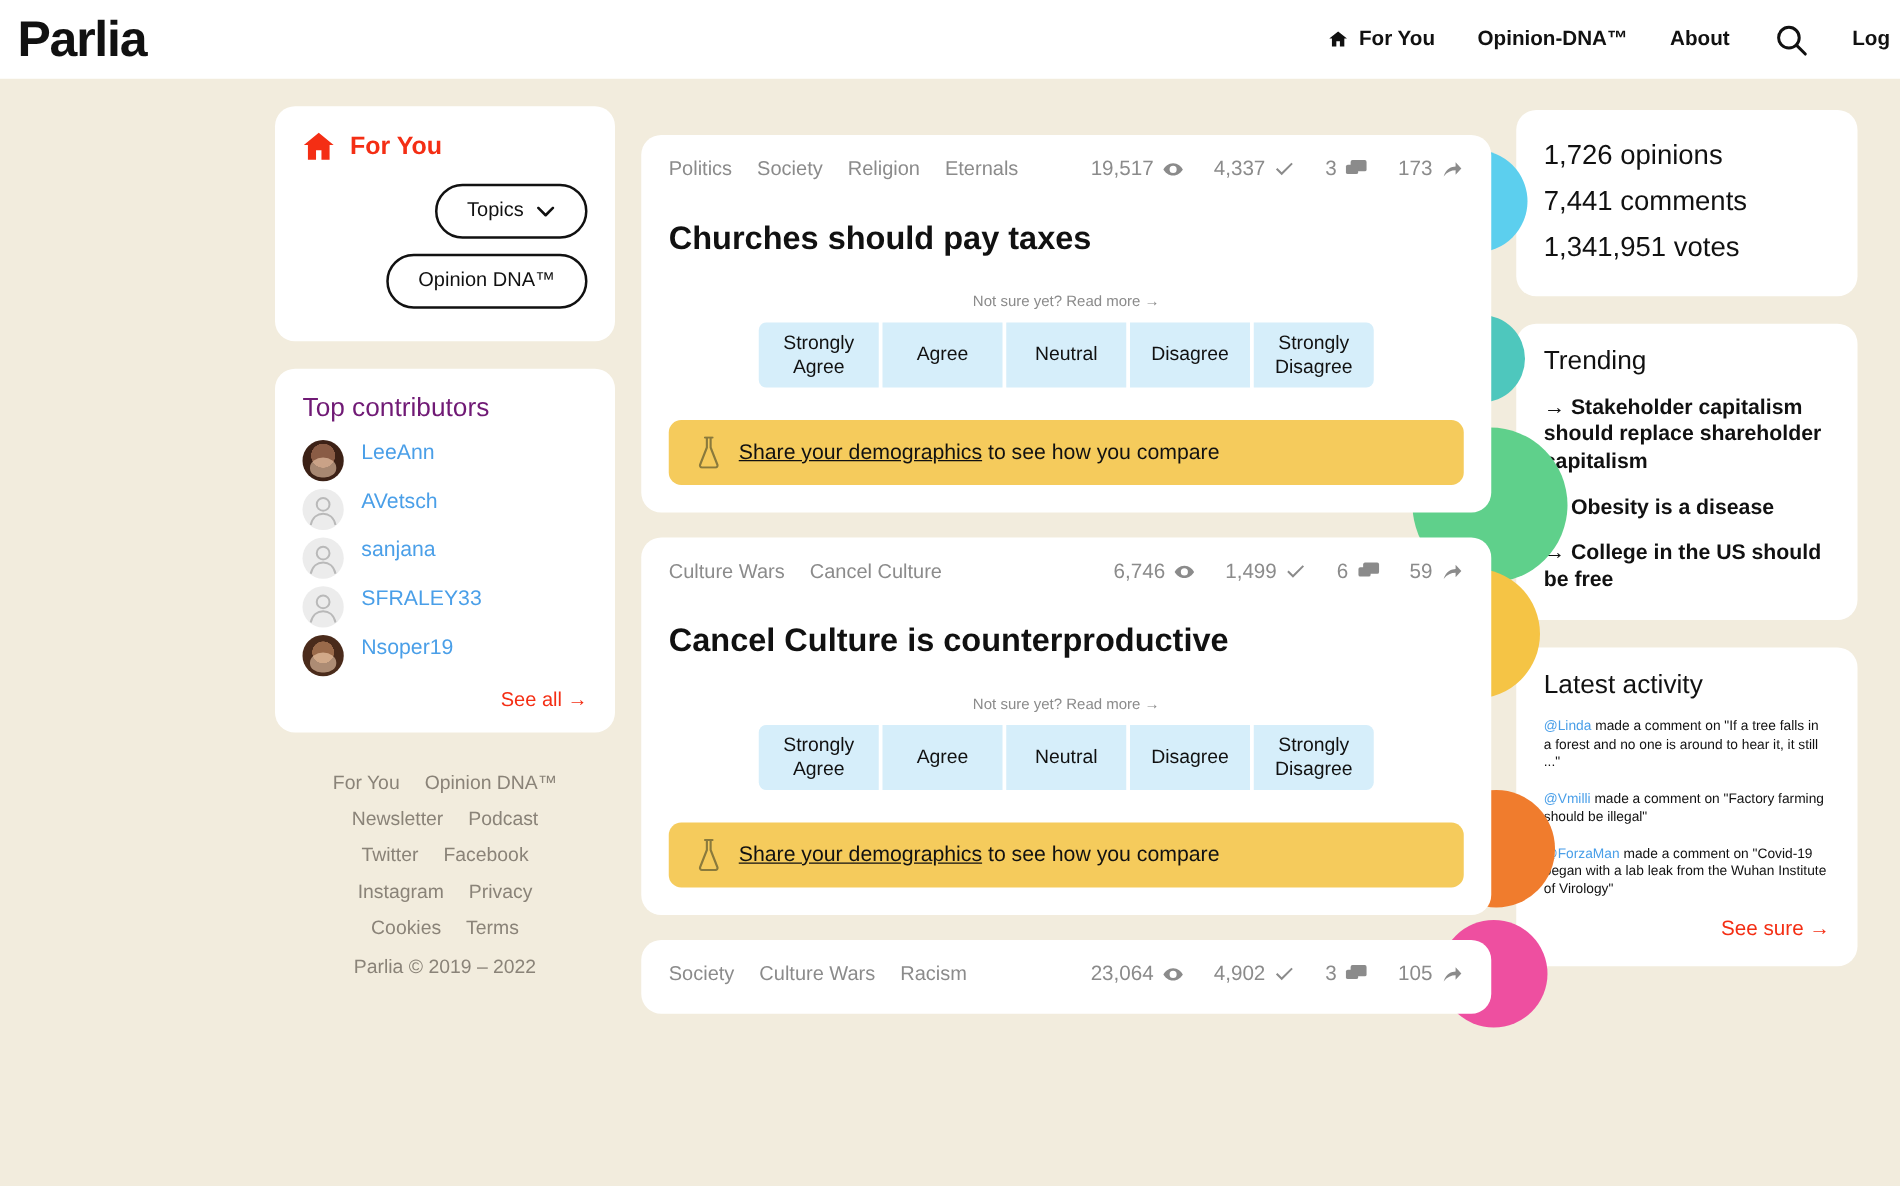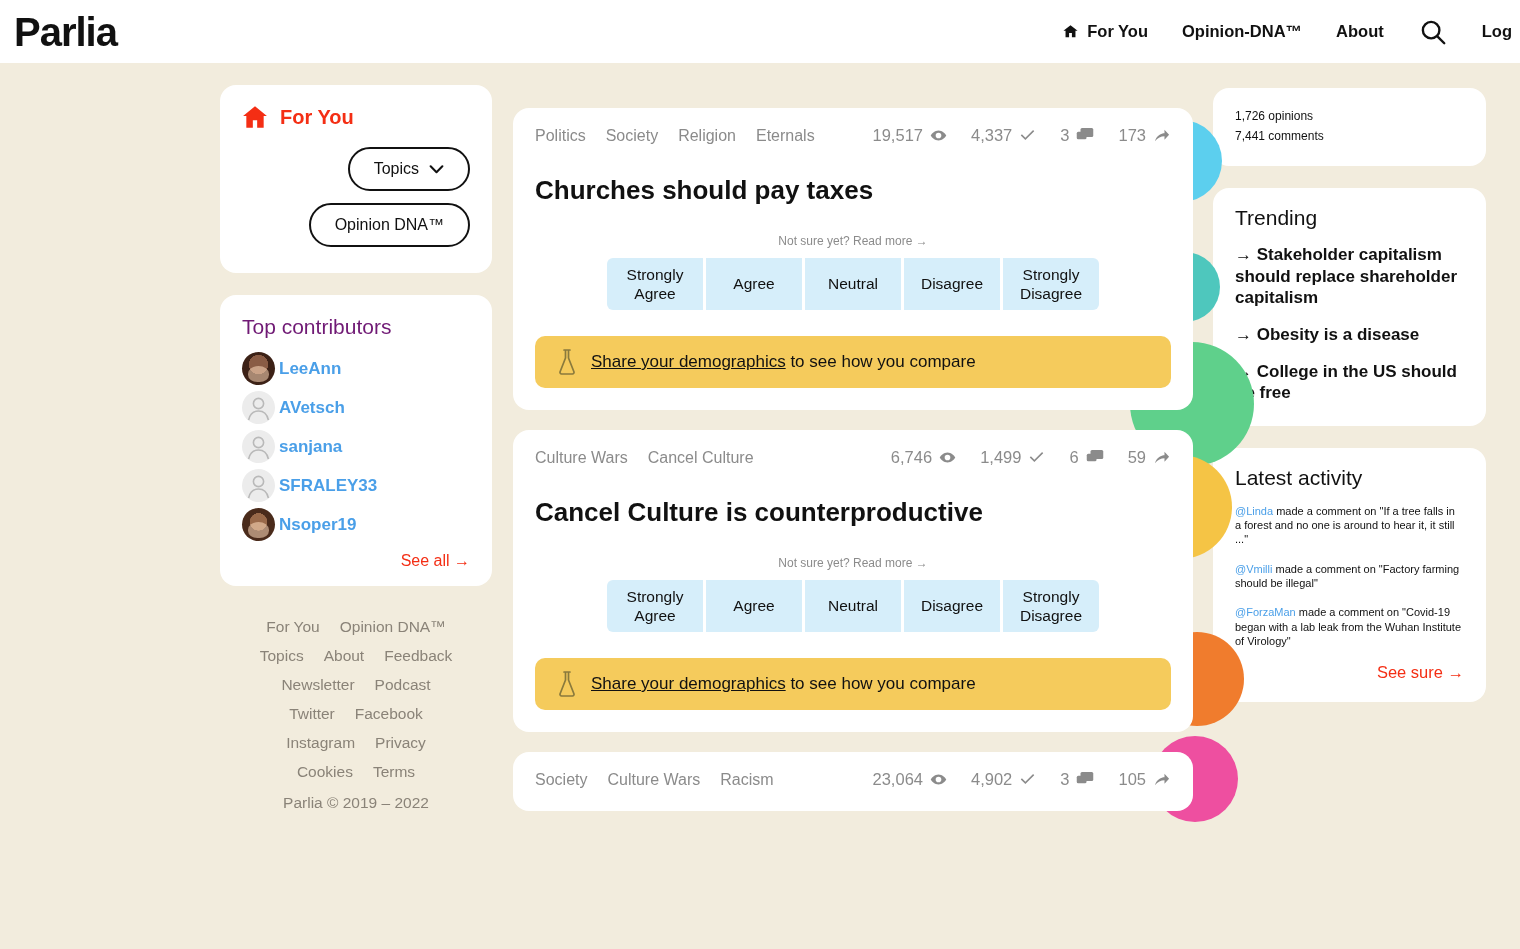--- a/index.html
+++ b/index.html
@@ -47,21 +47,21 @@
   .pillwrap { margin-top: 18px; display:flex; flex-direction:column; align-items:flex-end; gap:12px; }
   .pill {
     border: 2px solid #111; border-radius: 40px; background:#fff;
     font-size: 16px; color:#111; padding: 11px 24px; display:flex; align-items:center; gap:10px;
     cursor:pointer; white-space:nowrap;
   }
   .chev { width: 15px; height: 9px; display:block; }
 
   .contrib-card { margin-top: 22px; padding: 20px 22px 16px 22px; }
   .contrib-title { font-size: 21px; color:#701a75; margin-bottom: 10px; }
-  .contrib-row { display:flex; align-items:center; gap: 4px; padding: 3px 0; font-weight: bold; }
+  .contrib-row { display:flex; gap: 14px; padding: 3px 0; }
   .avatar {
     width: 33px; height: 33px; border-radius: 50%; background:#ececec;
     flex: 0 0 33px; position: relative; overflow:hidden;
   }
   .avatar svg { position:absolute; left:0; top:0; }
   .avatar.photo-a { background: radial-gradient(circle at 50% 38%, #8a5c45 0 36%, #3c2116 37% 100%); }
   .avatar.photo-b { background: radial-gradient(circle at 50% 42%, #9a6a4a 0 34%, #4a2b1b 35% 100%); }
   .avatar.photo-a::after, .avatar.photo-b::after {
     content:""; position:absolute; left:6px; top:14px; width:21px; height:16px;
     border-radius: 50% 50% 45% 45%; background: rgba(255,220,190,.55);
@@ -109,21 +109,21 @@
     display:flex; align-items:center; gap: 14px; padding: 0 22px;
     font-size: 17px; color:#111;
   }
   .flask { width:20px; height:26px; display:block; }
   .demo a { color:#111; text-decoration: underline; cursor:pointer; }
 
   
   .right { position: absolute; left: 1213px; top: 25px; width: 273px; }
   .r-card { background:#fff; border-radius:16px; padding: 18px 22px 20px 22px; }
   .r-card + .r-card { margin-top: 22px; }
-  .stat-line { font-size: 12px; color:#111; line-height: 1.68; }
+  .stat-line { font-size: 22px; color:#111; line-height: 1.68; }
   .r-title { font-size: 21px; color:#111; margin-bottom: 14px; }
   .trend-item {
     font-size: 17px; font-weight: bold; color:#111; line-height: 1.27;
     margin-bottom: 15px; cursor:pointer;
   }
   .trend-item:last-child { margin-bottom: 2px; }
   .act-item { font-size: 11px; color:#111; line-height: 1.3; margin-bottom: 15px; }
   .handle { color: #4a9fe8; cursor:pointer; }
   .seemore { text-align:right; color:#f42e14; font-size:16.5px; cursor:pointer; margin-top:4px; }
 
@@ -242,21 +242,20 @@
               <div class="avatar photo-b"></div>
               <span class="contrib-name">Nsoper19</span>
             </div>
           </div>
         <div class="seeall">See all →</div>
       </div>
 
       <div class="footer">
         <div id="footer-links">
             <div><a>For You</a><a>Opinion DNA™</a></div>
-            <div><a>Topics</a><a>About</a><a>Feedback</a></div>
             <div><a>Newsletter</a><a>Podcast</a></div>
             <div><a>Twitter</a><a>Facebook</a></div>
             <div><a>Instagram</a><a>Privacy</a></div>
             <div><a>Cookies</a><a>Terms</a></div>
           </div>
         <div class="copy">Parlia © 2019 – 2022</div>
       </div>
     </div>
 
     <div class="center">
@@ -428,20 +427,21 @@
             </div>
           </div>
         </div>
     </div>
 
     <div class="right">
 
       <div class="r-card">
         <div class="stat-line">1,726 opinions</div>
         <div class="stat-line">7,441 comments</div>
+        <div class="stat-line">1,341,951 votes</div>
       </div>
 
       <div class="r-card">
         <div class="r-title">Trending</div>
         <div id="trending-list">
             <div class="trend-item">→ Stakeholder capitalism should replace shareholder capitalism</div>
             <div class="trend-item">→ Obesity is a disease</div>
             <div class="trend-item">→ College in the US should be free</div>
           </div>
       </div>

